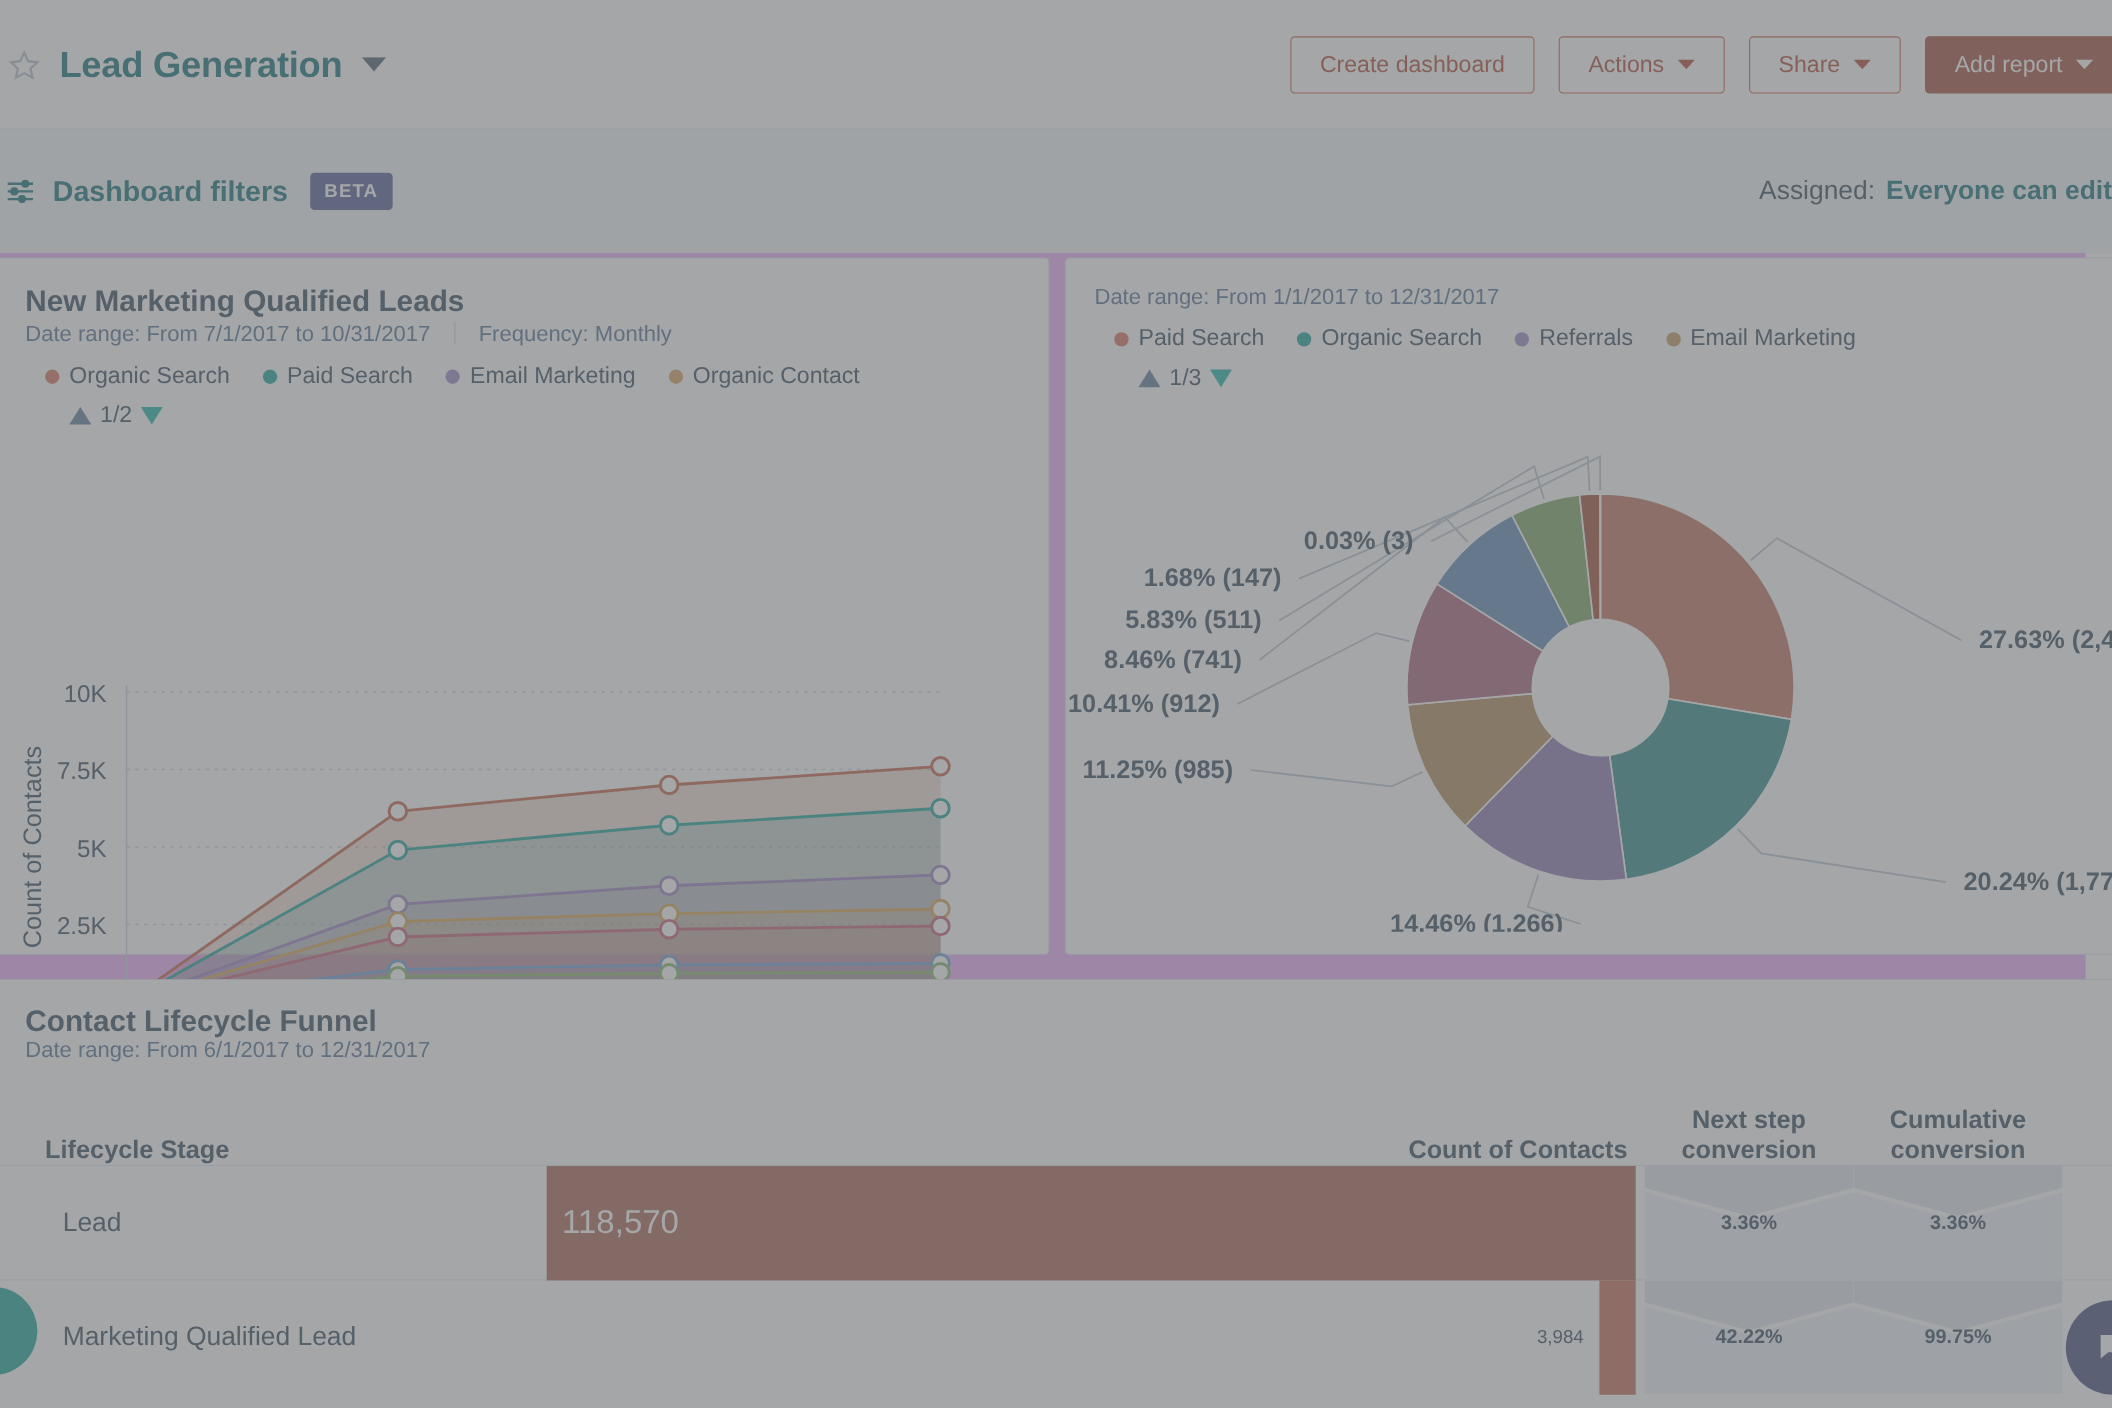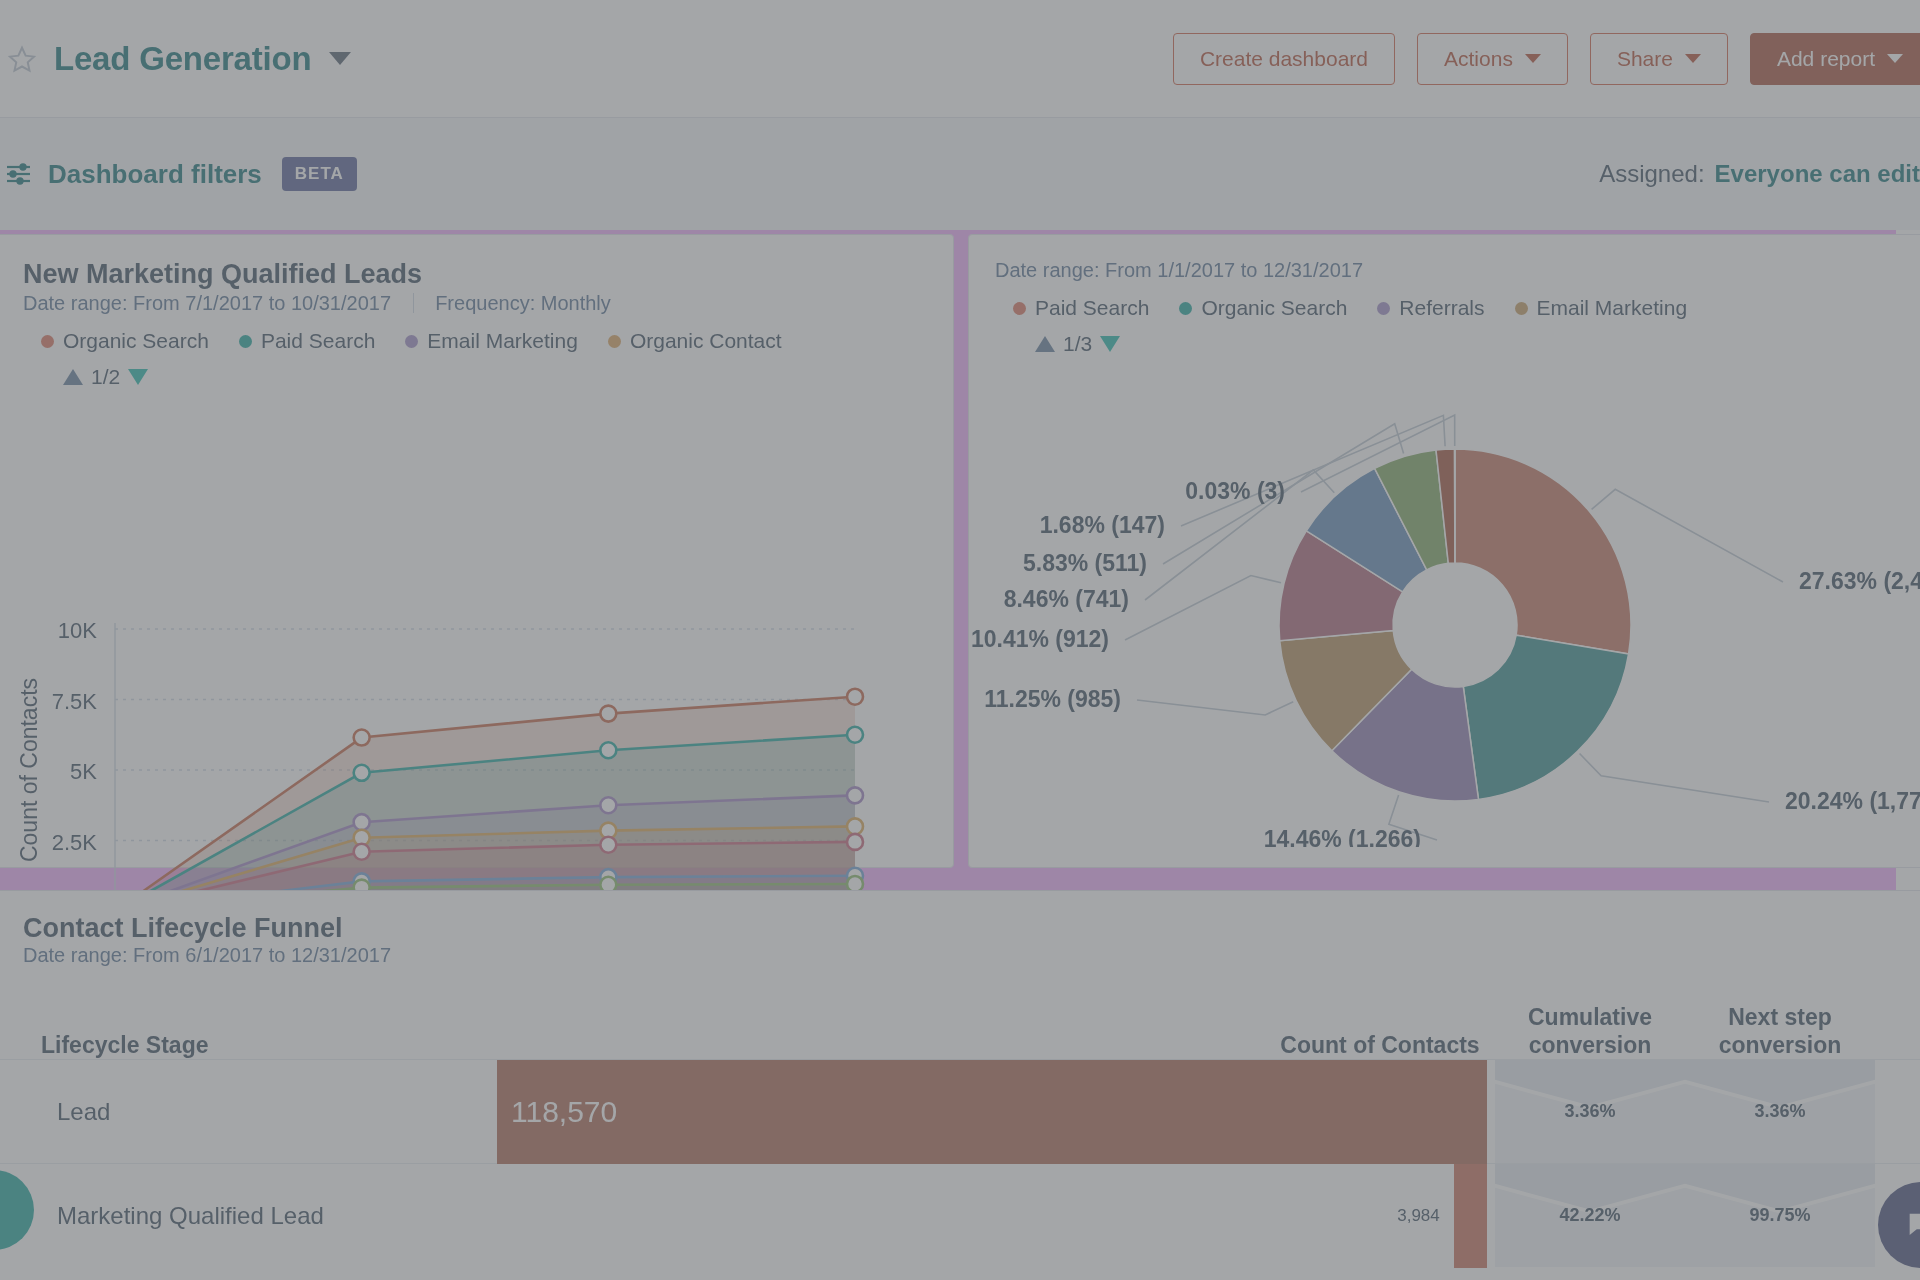--- a/index.html
+++ b/index.html
@@ -326,24 +326,24 @@
 
     <div class="funnel-head" style="margin-top:16px; height:76px;">
       <div style="width:480px; padding-left:44px; display:flex; align-items:flex-start;">
         <span class="funnel-col-head">Lifecycle Stage</span>
       </div>
       <div style="flex:1;"></div>
       <div style="width:230px; display:flex; align-items:flex-start; justify-content:center;">
         <span class="funnel-col-head">Count of Contacts</span>
       </div>
       <div style="width:190px; display:flex; align-items:flex-start; justify-content:center;">
+        <span class="funnel-col-head">Next step conversion</span>
+      </div>
+      <div style="width:190px; display:flex; align-items:flex-start; justify-content:center;">
         <span class="funnel-col-head">Cumulative conversion</span>
-      </div>
-      <div style="width:190px; display:flex; align-items:flex-start; justify-content:center;">
-        <span class="funnel-col-head">Next step conversion</span>
       </div>
       <div style="width:60px;"></div>
     </div>
 
     <div id="funnel-rows">
         <div class="funnel-row">
           <div class="funnel-stage" style="width: 480px;">Lead</div>
           <div class="funnel-barcell" style="flex: 1 1 0%; justify-content: flex-end;">
             <div class="funnel-bar" style="width: 990px; background: rgb(169, 97, 77);">
               <span class="funnel-bar-label">118,570</span>

